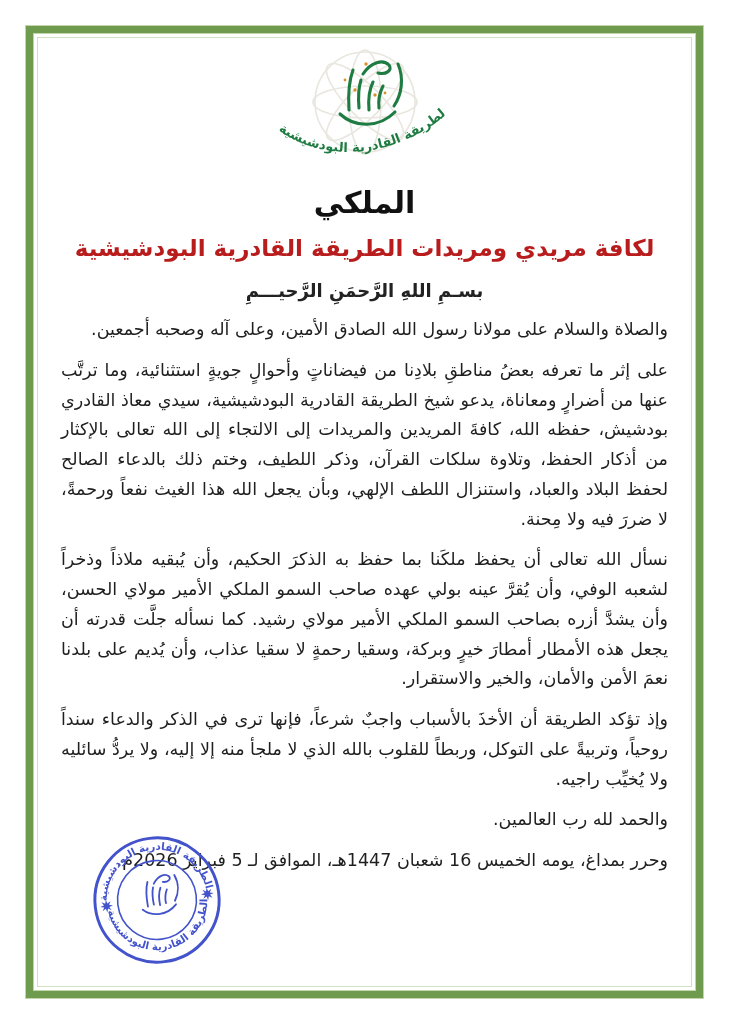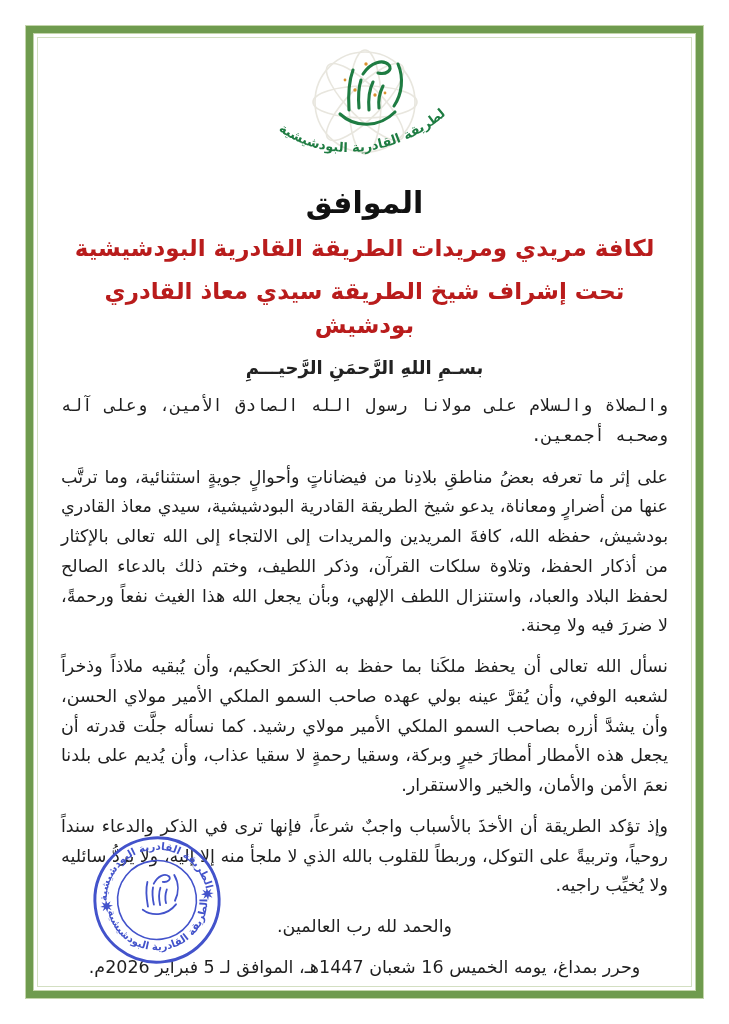--- a/index.html
+++ b/index.html
@@ -48,22 +48,22 @@
     font-size:18px;font-weight:bold;color:#222;
     line-height:26px;
   }
   .para{
     margin:11px 0 0;
     font-size:17.5px;
     line-height:1.7;
     text-align:justify;
     text-justify:inter-word;
   }
-  .salutation{font-family:Liberation Mono, monospace;}
-  .hamdala,.dateline{text-align:center;}
+  .salutation{}
+  .hamdala,.dateline{text-align:right;}
   .stamp-wrap{
     position:absolute;
     left:88px;bottom:55px;
     width:138px;height:138px;
     transform:rotate(-7deg);
   }
 </style>
 </head>
 <body>
 
@@ -104,23 +104,22 @@
 
         <defs>
           <path id="logoArc" d="M -84,26 C -40,56 28,54 82,8" fill="none"></path>
         </defs>
         <text font-size="13" font-weight="bold" fill="#1e7c42" text-anchor="middle" font-family="DejaVu Sans, Liberation Sans, sans-serif">
           <textPath href="#logoArc" startOffset="50%">الطريقة القادرية البودشيشية</textPath>
         </text>
       </svg>
     </div>
 
-    <h1 class="title">الموافق</h1>
+    <h1 class="title">الملكي</h1>
     <div class="subline">لكافة مريدي ومريدات الطريقة القادرية البودشيشية</div>
-    <div class="subline">تحت إشراف شيخ الطريقة سيدي معاذ القادري بودشيش</div>
 
     <div class="basmala">بسـمِ اللهِ الرَّحمَنِ الرَّحيـــمِ</div>
 
     <p class="para salutation">والصلاة والسلام على مولانا رسول الله الصادق الأمين، وعلى آله وصحبه أجمعين.</p>
     <p class="para">على إثر ما تعرفه بعضُ مناطقِ بلادِنا من فيضاناتٍ وأحوالٍ جويةٍ استثنائية، وما ترتَّب عنها من أضرارٍ ومعاناة، يدعو شيخ الطريقة القادرية البودشيشية، سيدي معاذ القادري بودشيش، حفظه الله، كافةَ المريدين والمريدات إلى الالتجاء إلى الله تعالى بالإكثار من أذكار الحفظ، وتلاوة سلكات القرآن، وذكر اللطيف، وختم ذلك بالدعاء الصالح لحفظ البلاد والعباد، واستنزال اللطف الإلهي، وبأن يجعل الله هذا الغيث نفعاً ورحمةً، لا ضررَ فيه ولا مِحنة.</p>
     <p class="para">نسأل الله تعالى أن يحفظ ملكَنا بما حفظ به الذكرَ الحكيم، وأن يُبقيه ملاذاً وذخراً لشعبه الوفي، وأن يُقرَّ عينه بولي عهده صاحب السمو الملكي الأمير مولاي الحسن، وأن يشدَّ أزره بصاحب السمو الملكي الأمير مولاي رشيد. كما نسأله جلَّت قدرته أن يجعل هذه الأمطار أمطارَ خيرٍ وبركة، وسقيا رحمةٍ لا سقيا عذاب، وأن يُديم على بلدنا نعمَ الأمن والأمان، والخير والاستقرار.</p>
     <p class="para">وإذ تؤكد الطريقة أن الأخذَ بالأسباب واجبٌ شرعاً، فإنها ترى في الذكر والدعاء سنداً روحياً، وتربيةً على التوكل، وربطاً للقلوب بالله الذي لا ملجأ منه إلا إليه، ولا يردُّ سائليه ولا يُخيِّب راجيه.</p>
     <p class="para hamdala">والحمد لله رب العالمين.</p>
     <p class="para dateline">وحرر بمداغ، يومه الخميس 16 شعبان 1447هـ، الموافق لـ 5 فبراير 2026م.</p>
   </div>

